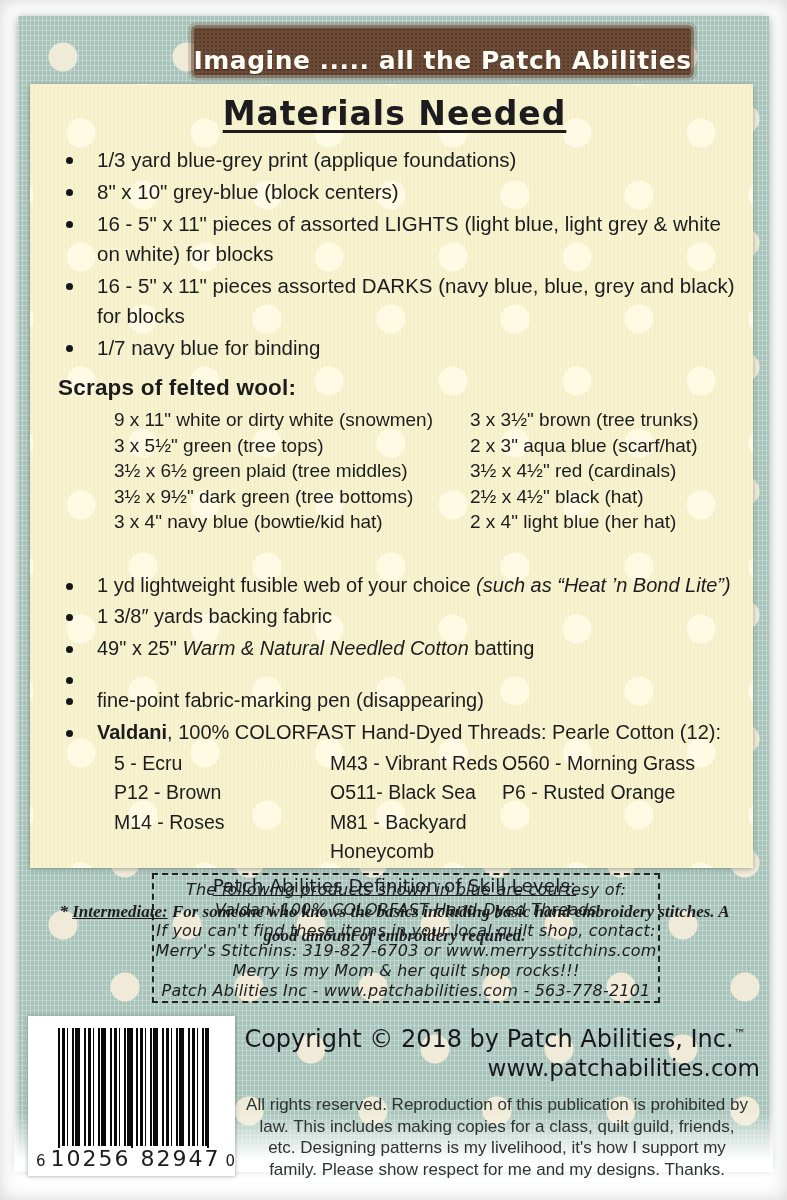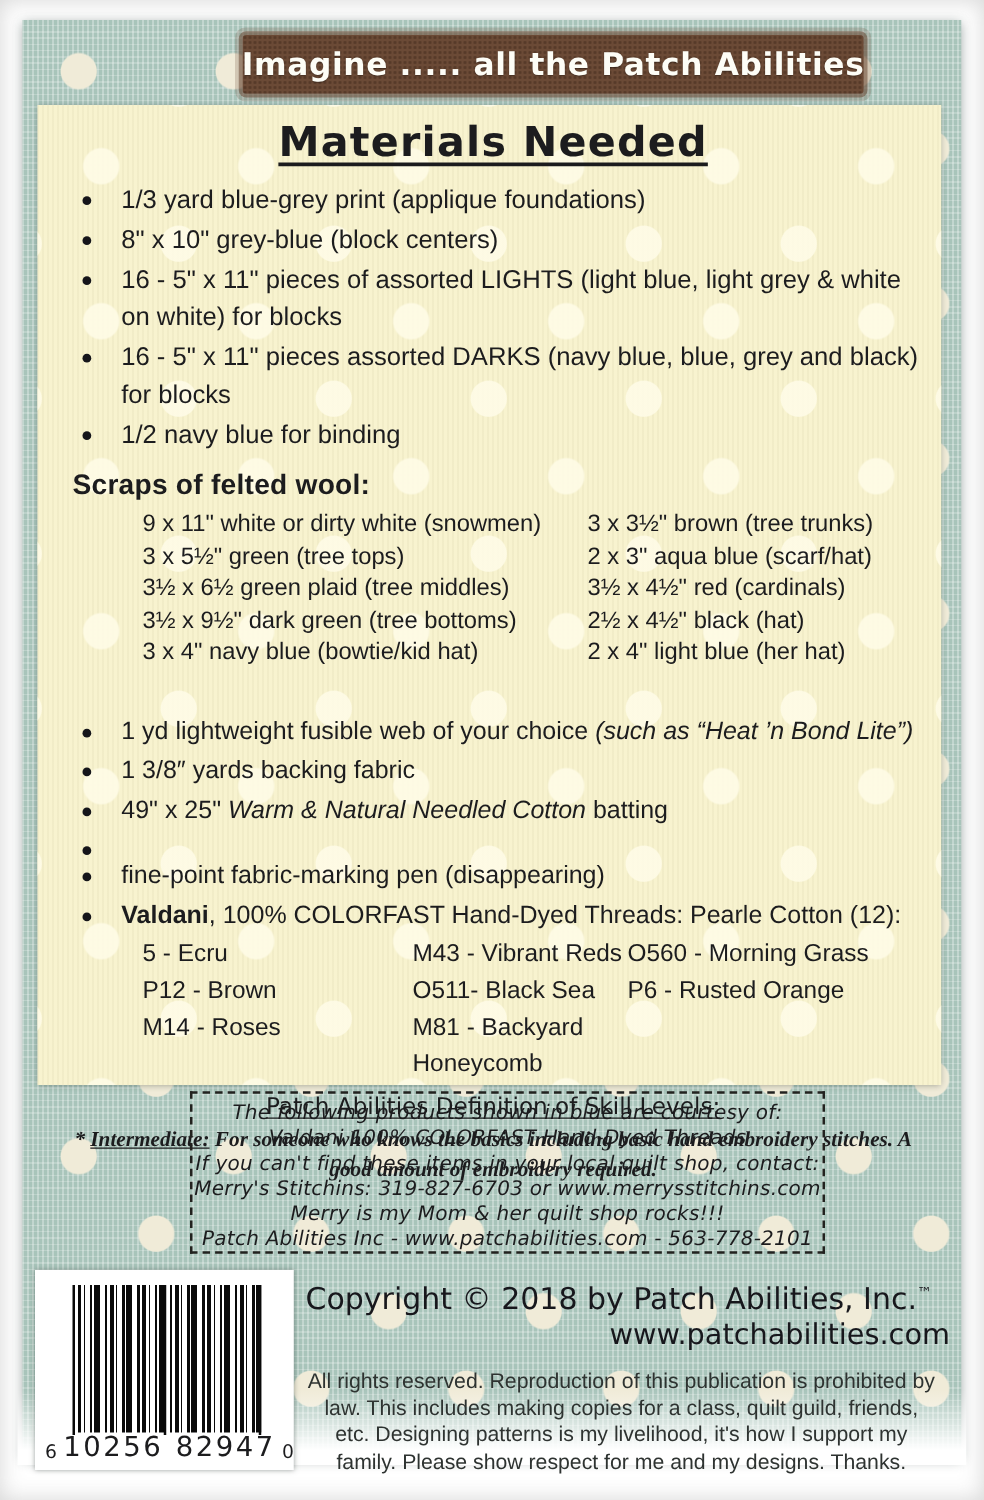--- a/index.html
+++ b/index.html
@@ -27,21 +27,21 @@
     pointer-events:none;
   }
   
   .banner{
     position:absolute;left:176px;top:12px;width:497px;height:47px;
     background:#6b4a36;
     background-image:radial-gradient(rgba(35,18,8,.28) 1px, transparent 1.4px);
     background-size:4px 4px;
     border-radius:3px;
     box-shadow:0 0 0 3px rgba(107,74,54,.55), 0 0 0 6px rgba(107,74,54,.22);
-    display:flex;align-items:center;justify-content:center;z-index:3;
+    display:flex;align-items:flex-end;justify-content:center;z-index:3;
   }
   .banner span{
     color:#fdfdf6;font-family:"DejaVu Sans",sans-serif;font-size:25px;font-weight:bold;
     letter-spacing:.5px;white-space:nowrap;text-shadow:0 1px 1px rgba(0,0,0,.35);
   }
   
   .panel{
     position:absolute;left:12px;top:68px;width:723px;height:784px;box-sizing:border-box;
     background-color:#f8f3cf;
     background-image:
@@ -155,21 +155,21 @@
         <li>
             <span class="dot"></span>
             <span class="txt">16 - 5" x 11" pieces of assorted LIGHTS (light blue, light grey &amp; white on white) for blocks</span>
           </li>
         <li>
             <span class="dot"></span>
             <span class="txt">16 - 5" x 11" pieces assorted DARKS (navy blue, blue, grey and black) for blocks</span>
           </li>
         <li>
             <span class="dot"></span>
-            <span class="txt">1/2 navy blue for binding</span>
+            <span class="txt">1/7 navy blue for binding</span>
           </li>
       </ul>
 
       <div class="woolhead">Scraps of felted wool:</div>
       <div class="woolgrid">
         <ul>
           <li>9 x 11" white or dirty white (snowmen)</li>
           <li>3 x 5½" green (tree tops)</li>
           <li>3½ x 6½ green plaid (tree middles)</li>
           <li>3½ x 9½" dark green (tree bottoms)</li>

